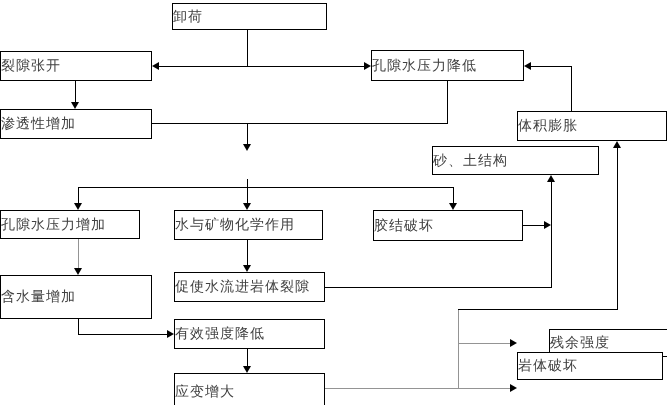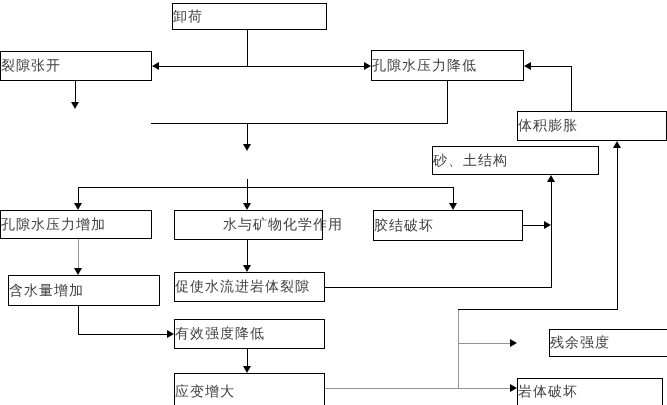--- a/index.html
+++ b/index.html
@@ -17,29 +17,29 @@
   .ar-u{border-width:0 4px 7px 4px;border-bottom-color:#000;}
   .ar-d{border-width:7px 4px 0 4px;border-top-color:#000;}
   
   .n-unloading{left:172px;top:3px;width:155px;height:27px;}
   .n-fracture-opening{left:0px;top:51px;width:152px;height:30px;}
   .n-pore-pressure-decrease{left:371px;top:50px;width:153px;height:31px;}
   .n-permeability-increase{left:0px;top:109px;width:152px;height:30px;}
   .n-volume-expansion{left:517px;top:111px;width:150px;height:30px;}
   .n-water-inflow{left:174px;top:151px;width:149px;height:28px;}
   .n-sand-soil-structure{left:432px;top:146px;width:167px;height:29px;}
-  .n-pore-pressure-increase{left:0px;top:210px;width:152px;height:29px;}
-  .n-water-mineral-chemical{left:174px;top:210px;width:149px;height:30px;padding-left:48px;}
+  .n-pore-pressure-increase{left:0px;top:210px;width:140px;height:29px;}
+  .n-water-mineral-chemical{left:174px;top:210px;width:149px;height:30px;}
   .n-cementation-failure{left:373px;top:210px;width:150px;height:31px;}
-  .n-water-content-increase{left:0px;top:275px;width:152px;height:31px;margin-left:8px;}
+  .n-water-content-increase{left:0px;top:275px;width:152px;height:44px;}
   .n-expansion-corrosion{left:174px;top:272px;width:151px;height:30px;}
   .n-effective-strength-decrease{left:174px;top:319px;width:151px;height:30px;}
   .n-strain-increase{left:174px;top:373px;width:151px;height:38px;}
   .n-residual-strength{left:517px;top:329px;width:146px;height:28px;margin-left:32px;}
-  .n-rock-mass-failure{left:517px;top:378px;width:146px;height:28px;}
+  .n-rock-mass-failure{left:517px;top:352px;width:146px;height:28px;}
 </style>
 </head>
 <body>
 
 <div id="canvas">
 
   <div class="vl" style="left:247px;top:30px;height:37px;"></div>
   <div class="hl" style="left:158px;top:66px;width:208px;"></div>
   <div class="ar ar-l" style="left:152px;top:62px;"></div>
   <div class="ar ar-r" style="left:364px;top:62px;"></div>
@@ -95,20 +95,23 @@
 
   <div class="box n-unloading">
     <span>卸荷</span>
   </div>
   <div class="box n-fracture-opening">
     <span>裂隙张开</span>
   </div>
   <div class="box n-pore-pressure-decrease">
     <span>孔隙水压力降低</span>
   </div>
+  <div class="box n-permeability-increase">
+    <span>渗透性增加</span>
+  </div>
   <div class="box n-volume-expansion">
     <span>体积膨胀</span>
   </div>
   <div class="box n-sand-soil-structure">
     <span>砂、土结构</span>
   </div>
   <div class="box n-pore-pressure-increase">
     <span>孔隙水压力增加</span>
   </div>
   <div class="box n-water-mineral-chemical">

